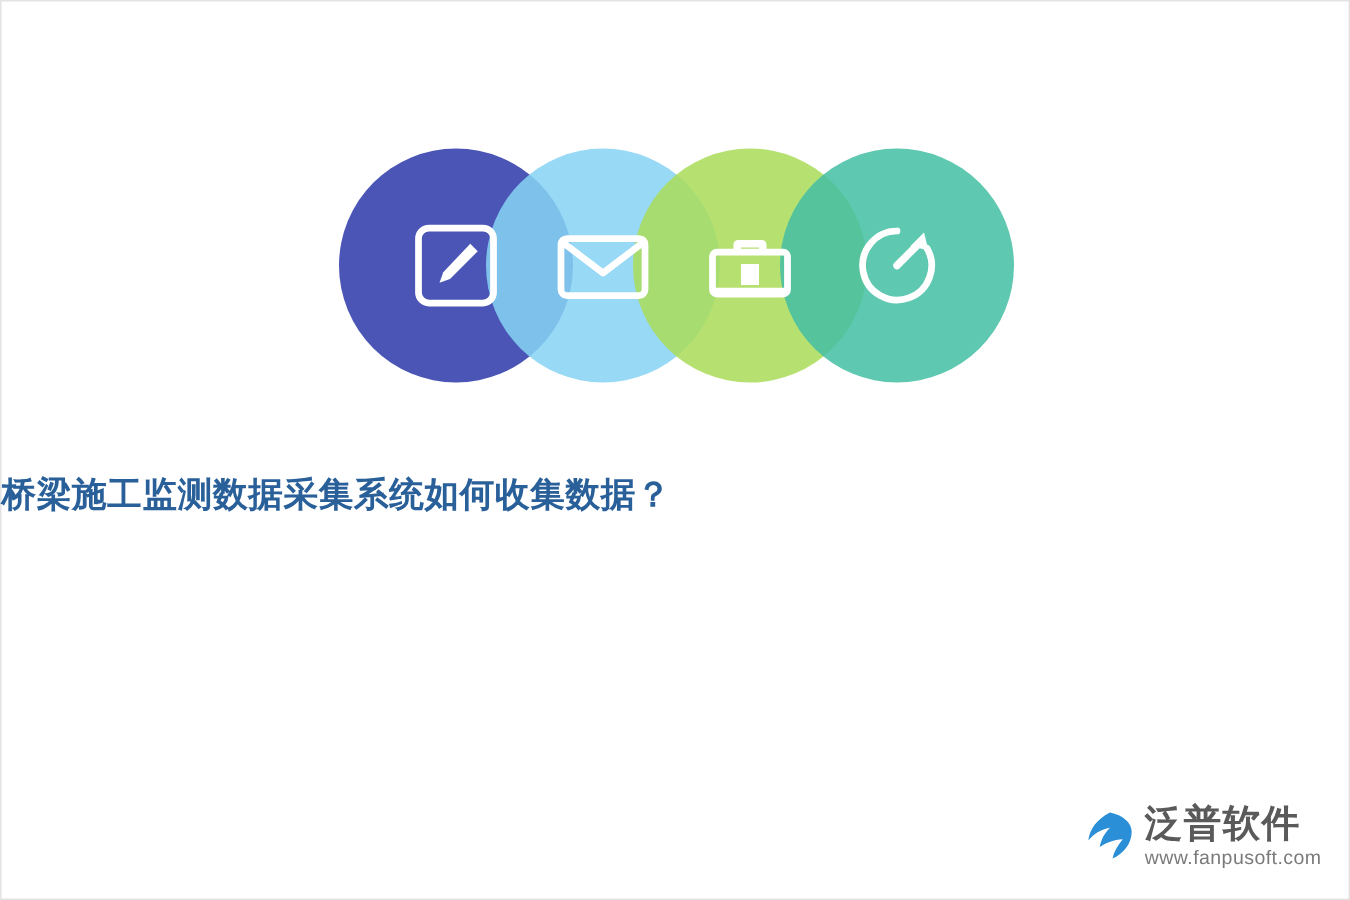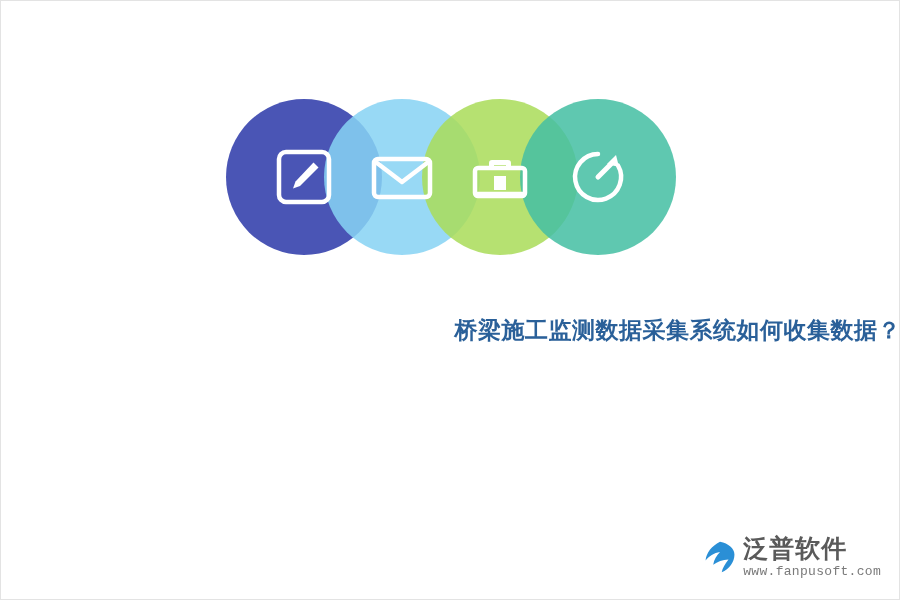--- a/index.html
+++ b/index.html
@@ -60,21 +60,21 @@
   .i3 { left: 196px; }
   .i4 { left: 294px; }
   .icon-wrap svg {
     display: block;
   }
   .headline {
     position: absolute;
     left: 0;
     top: 310px;
     width: 900px;
-    text-align: right;
+    text-align: left;
     color: #2a6099;
     font-family: "DejaVu Sans", "Liberation Sans", sans-serif;
     font-weight: bold;
     font-size: 23px;
     line-height: 38px;
     letter-spacing: 0.5px;
   }
   .headline .line {
     display: block;
   }
@@ -99,21 +99,21 @@
   }
   .logo-name {
     font-family: "DejaVu Sans", "Liberation Sans", sans-serif;
     font-weight: bold;
     font-size: 25px;
     color: #5a5a5a;
     line-height: 28px;
     letter-spacing: 1px;
   }
   .logo-url {
-    font-family: Liberation Mono, monospace;
+    font-family: Liberation Sans, sans-serif;
     font-size: 13px;
     color: #7a7a7a;
     line-height: 17px;
     letter-spacing: 0.3px;
   }
 </style>
 </head>
 <body>
 
 <div class="page">

